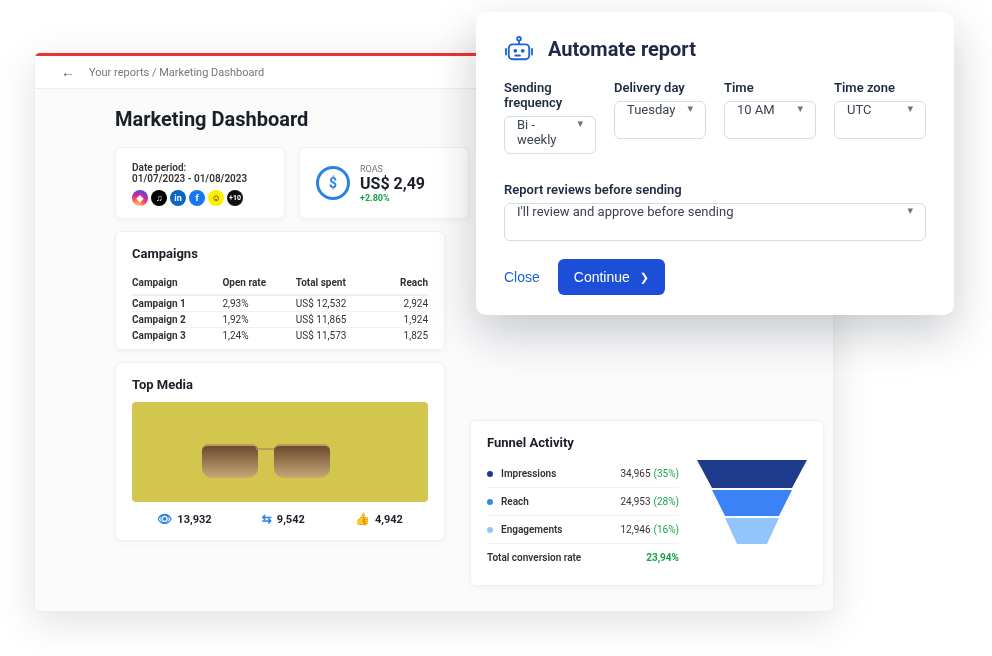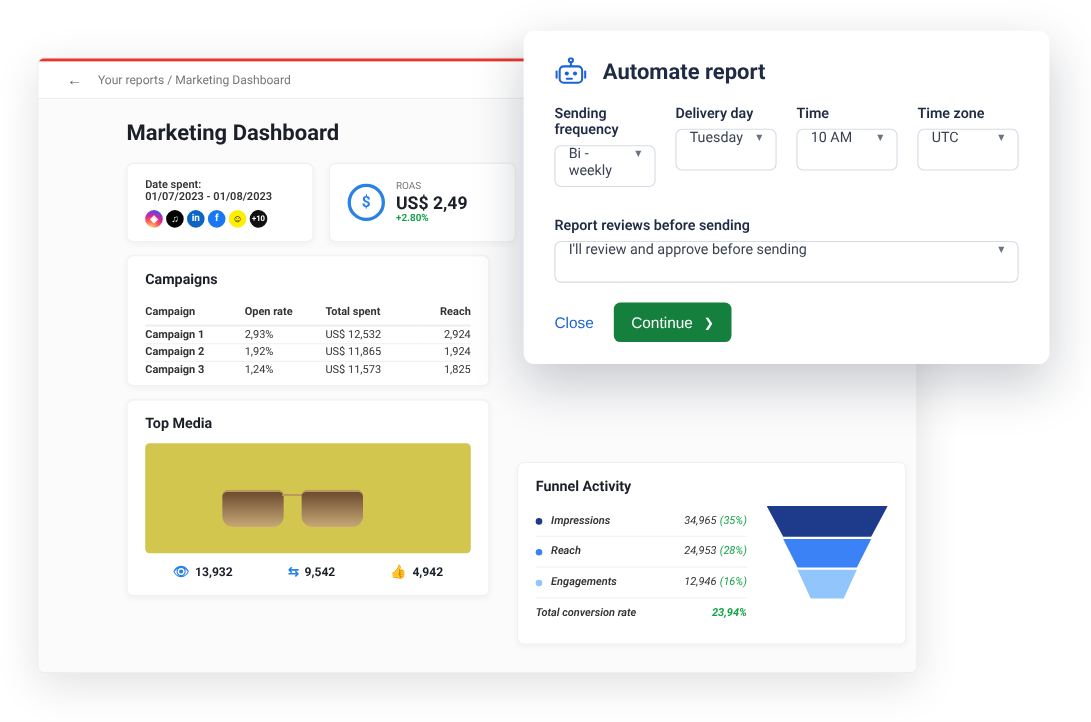--- a/index.html
+++ b/index.html
@@ -148,42 +148,42 @@
     position: absolute;
     left: 470px; top: 420px;
     width: 354px;
     padding: 14px 16px;
     background: #fff;
     border: 1px solid #f0f0f0;
     border-radius: 6px;
     box-shadow: 0 2px 6px rgba(0,0,0,0.04);
   }
   .funnel-body { display: flex; gap: 18px; align-items: flex-start; }
-  .funnel-list { flex: 1; font-size: 10px; font-style: italic; }
+  .funnel-list { flex: 1; font-size: 10px; }
   .funnel-row {
     display: flex; align-items: center;
     padding: 8px 0; border-bottom: 1px solid #f1f1f1;
   }
   .funnel-row:last-child { border-bottom: none; }
   .dot { width: 6px; height: 6px; border-radius: 50%; margin-right: 8px; }
   .d1 { background: #1e3a8a; }
   .d2 { background: #3b82f6; }
   .d3 { background: #93c5fd; }
   .funnel-label { flex: 1; font-weight: 600; color: #333; }
   .funnel-val { color: #333; }
   .funnel-pct { color: #17a34a; margin-left: 3px; }
   .funnel-total { font-weight: 700; }
   .funnel-total .funnel-val { color: #17a34a; font-weight: 700; }
 
   .funnel-svg { width: 110px; height: 90px; }
 
   
   .modal {
     position: absolute;
-    top: 28px;
+    top: 12px;
     left: 476px;
     width: 478px;
     background: #fff;
     border-radius: 10px;
     box-shadow: 0 18px 46px rgba(15,23,42,0.22);
     padding: 24px 28px 20px 28px;
   }
   .modal-header { display: flex; align-items: center; gap: 14px; margin-bottom: 18px; }
   .robot-icon {
     width: 30px; height: 26px;
@@ -215,21 +215,21 @@
 
   .modal-footer {
     display: flex; justify-content: flex-start; align-items: center; gap: 18px;
     margin-top: 18px;
   }
   .btn-close {
     color: #1a63d6; font-size: 14px; font-weight: 500;
     background: none; border: none; cursor: pointer;
   }
   .btn-continue {
-    background: #15803d; color: #fff;
+    background: #1d4ed8; color: #fff;
     border: none; border-radius: 6px;
     padding: 10px 16px;
     font-size: 14px; font-weight: 500;
     display: flex; align-items: center; gap: 10px;
     cursor: pointer;
   }
   .btn-continue .chev { font-size: 11px; }
 </style>
 </head>
 <body>
@@ -241,21 +241,21 @@
     <span class="back-arrow">←</span>
     <span>Your reports / Marketing Dashboard</span>
   </div>
 
   <div class="app-body">
     <div class="page-title">Marketing Dashboard</div>
 
     <div class="row">
 
       <div class="card date-card">
-        <div class="date-label">Date spent:</div>
+        <div class="date-label">Date period:</div>
         <div class="date-range">01/07/2023 - 01/08/2023</div>
         <div class="social-icons">
           <span class="sicon s-ig">◈</span>
           <span class="sicon s-tt">♫</span>
           <span class="sicon s-li">in</span>
           <span class="sicon s-fb">f</span>
           <span class="sicon s-sc">☺</span>
           <span class="sicon s-more">+10</span>
         </div>
       </div>

